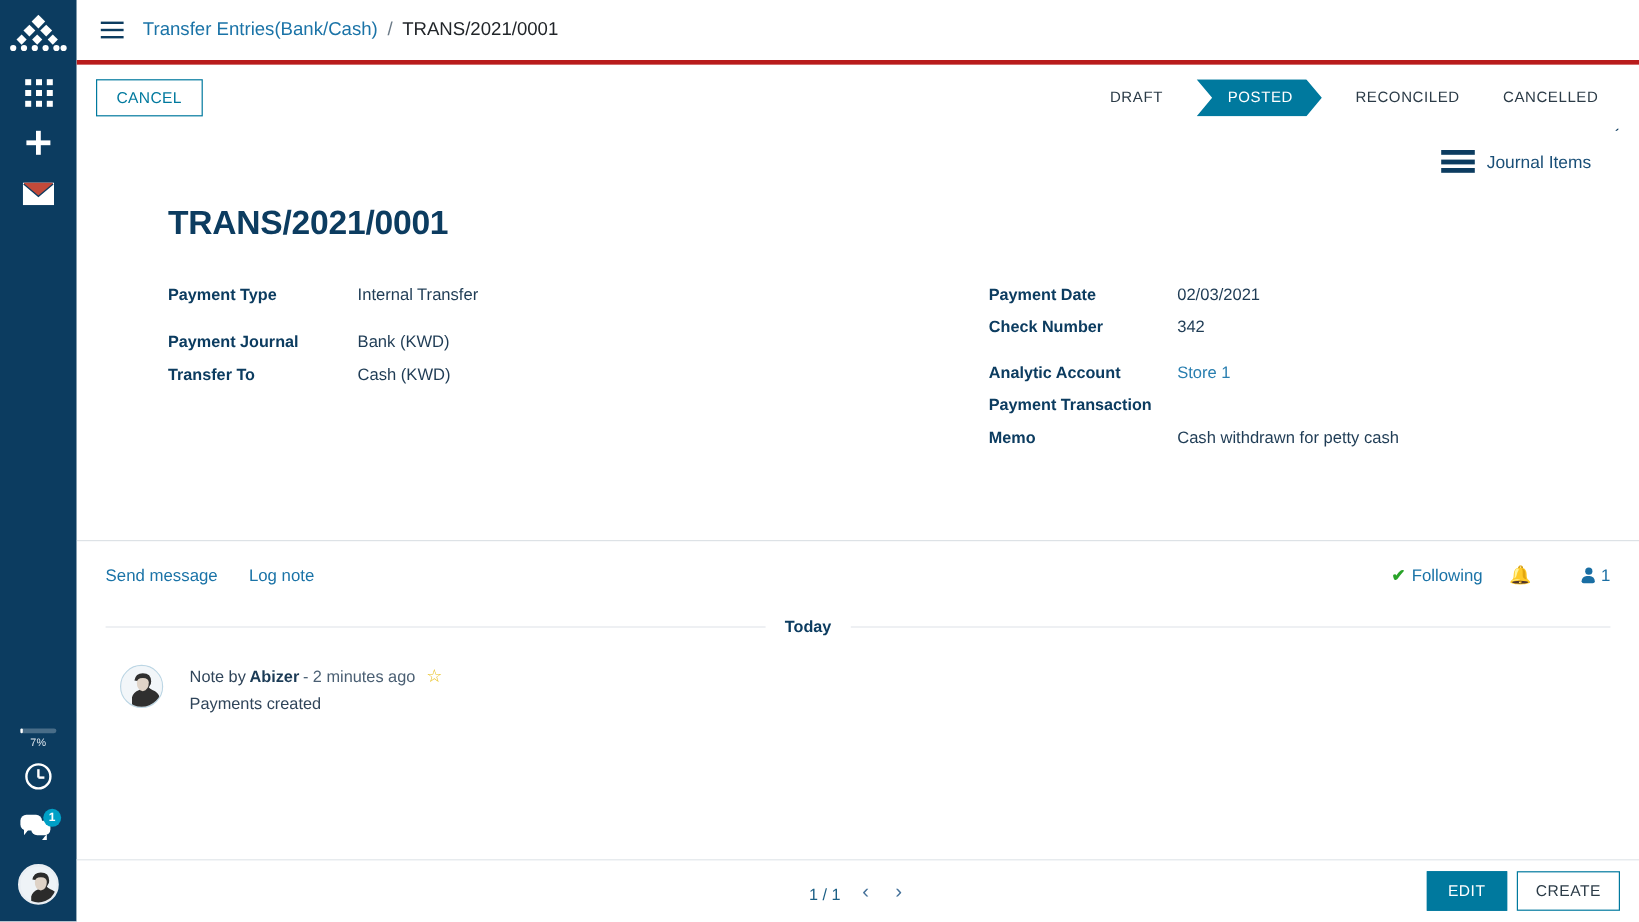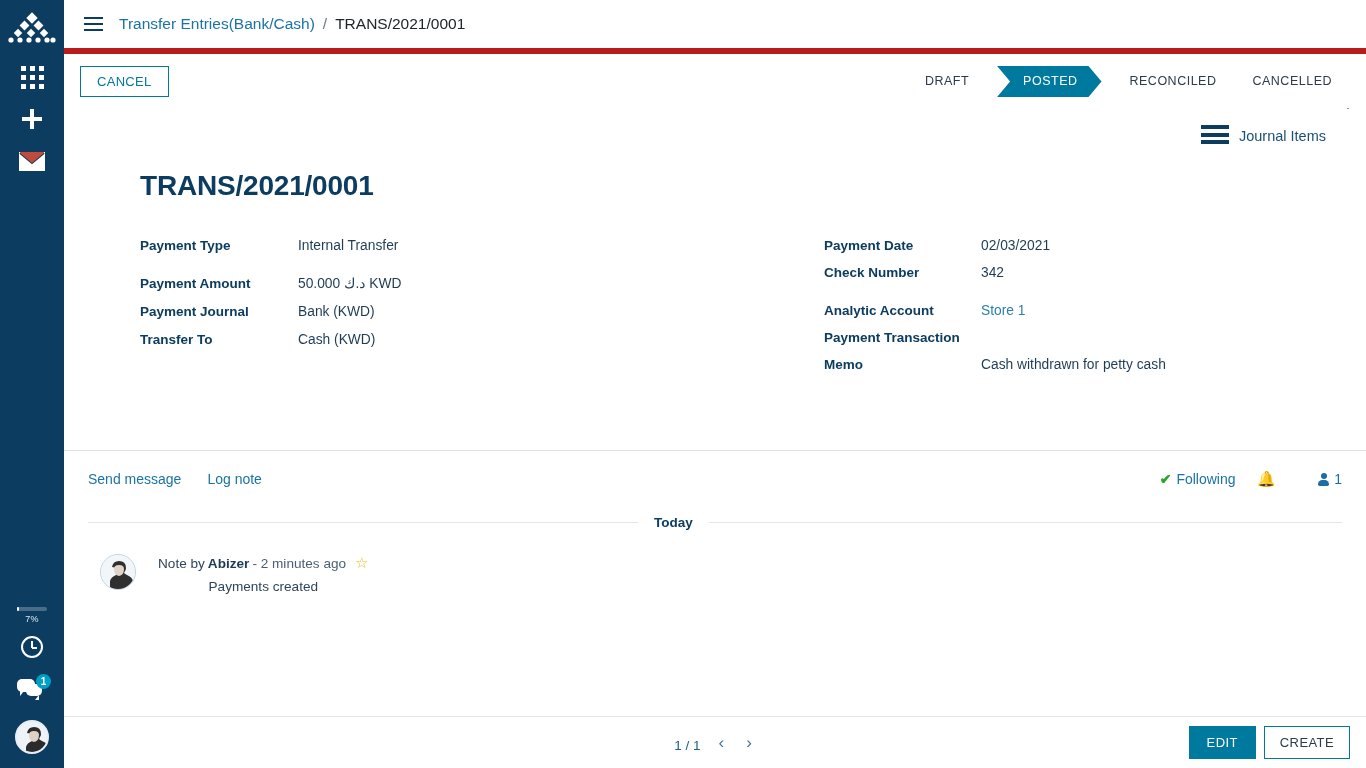--- a/index.html
+++ b/index.html
@@ -66,21 +66,21 @@
     overflow: hidden; margin: 10px 0 6px 0; border: 2px solid #e9eef3;
     background: #e7eef4;
   }
 
   
   .main { flex: 1; height: 768px; display: flex; flex-direction: column; background: #fff; position: relative; }
 
   
   .topbar {
     height: 54px; flex: 0 0 54px; display: flex; align-items: center;
-    border-bottom: 6px solid #b91c1c; padding-left: 20px; background: #fff;
+    border-bottom: 4px solid #b91c1c; padding-left: 20px; background: #fff;
   }
   .hamburger { width: 19px; height: 14px; display: flex; flex-direction: column; justify-content: space-between; cursor: pointer; margin-right: 16px; }
   .hamburger i { display: block; height: 2px; background: #0c3c60; width: 100%; }
   .crumb-link { color: #1a73a7; font-size: 15.5px; text-decoration: none; cursor: pointer; }
   .crumb-sep { color: #6b7a87; font-size: 15.5px; margin: 0 8px; }
   .crumb-current { color: #212529; font-size: 15.5px; }
 
   
   .ctrlbar {
     height: 55px; flex: 0 0 55px; display: flex; align-items: center;
@@ -151,21 +151,21 @@
   .person-ico:after { content:""; position:absolute; bottom:0; left:0; width:11px; height:6px; border-radius:5px 5px 2px 2px; background:#1a6ea3; }
 
   .day-sep { display: flex; align-items: center; padding: 0 0 0 0; margin-top: 8px; }
   .day-line { flex: 1; height: 1px; background: #e3e7eb; }
   .day-label { color: #0c3c60; font-weight: bold; font-size: 13.5px; padding: 0 16px; }
   .day-line.l { flex: 0 0 550px; }
   .day-line.r { flex: 1; }
 
   .msg { display: flex; padding: 24px 0 0 12px; }
   .msg-avatar { width: 36px; height: 36px; border-radius: 50%; overflow: hidden; background: #e7eef4; border: 1px solid #bcd6e4; flex: 0 0 36px; }
-  .msg-body { padding-left: 22px; text-align: center; }
+  .msg-body { padding-left: 22px; }
   .msg-head { font-size: 13.6px; color: #30455a; display: flex; align-items: center; }
   .msg-author { font-weight: bold; color: #1b3b56; margin: 0 3px; }
   .msg-meta { color: #4a5f73; }
   .star { color: #e8c020; font-size: 15px; margin-left: 9px; cursor: pointer; }
   .msg-text { font-size: 13.6px; color: #30455a; padding-top: 7px; }
 
   
   .footer {
     position: absolute; left: 0; bottom: 0; width: 100%; height: 52px;
     border-top: 1px solid #e2e6ea; background: #fff;
@@ -310,24 +310,20 @@
         <div class="doc-title">TRANS/2021/0001</div>
 
         <div class="fields">
 
           <div class="col left">
             <div class="frow">
               <span class="flabel">Payment Type</span>
               <span class="fvalue">Internal Transfer</span>
             </div>
             <div class="sp-lg"></div>
-            <div class="frow">
-              <span class="flabel">Payment Amount</span>
-              <span class="fvalue">50.000 د.ك KWD</span>
-            </div>
             <div class="sp-sm"></div>
             <div class="frow">
               <span class="flabel">Payment Journal</span>
               <span class="fvalue">Bank (KWD)</span>
             </div>
             <div class="sp-sm"></div>
             <div class="frow">
               <span class="flabel">Transfer To</span>
               <span class="fvalue">Cash (KWD)</span>
             </div>

